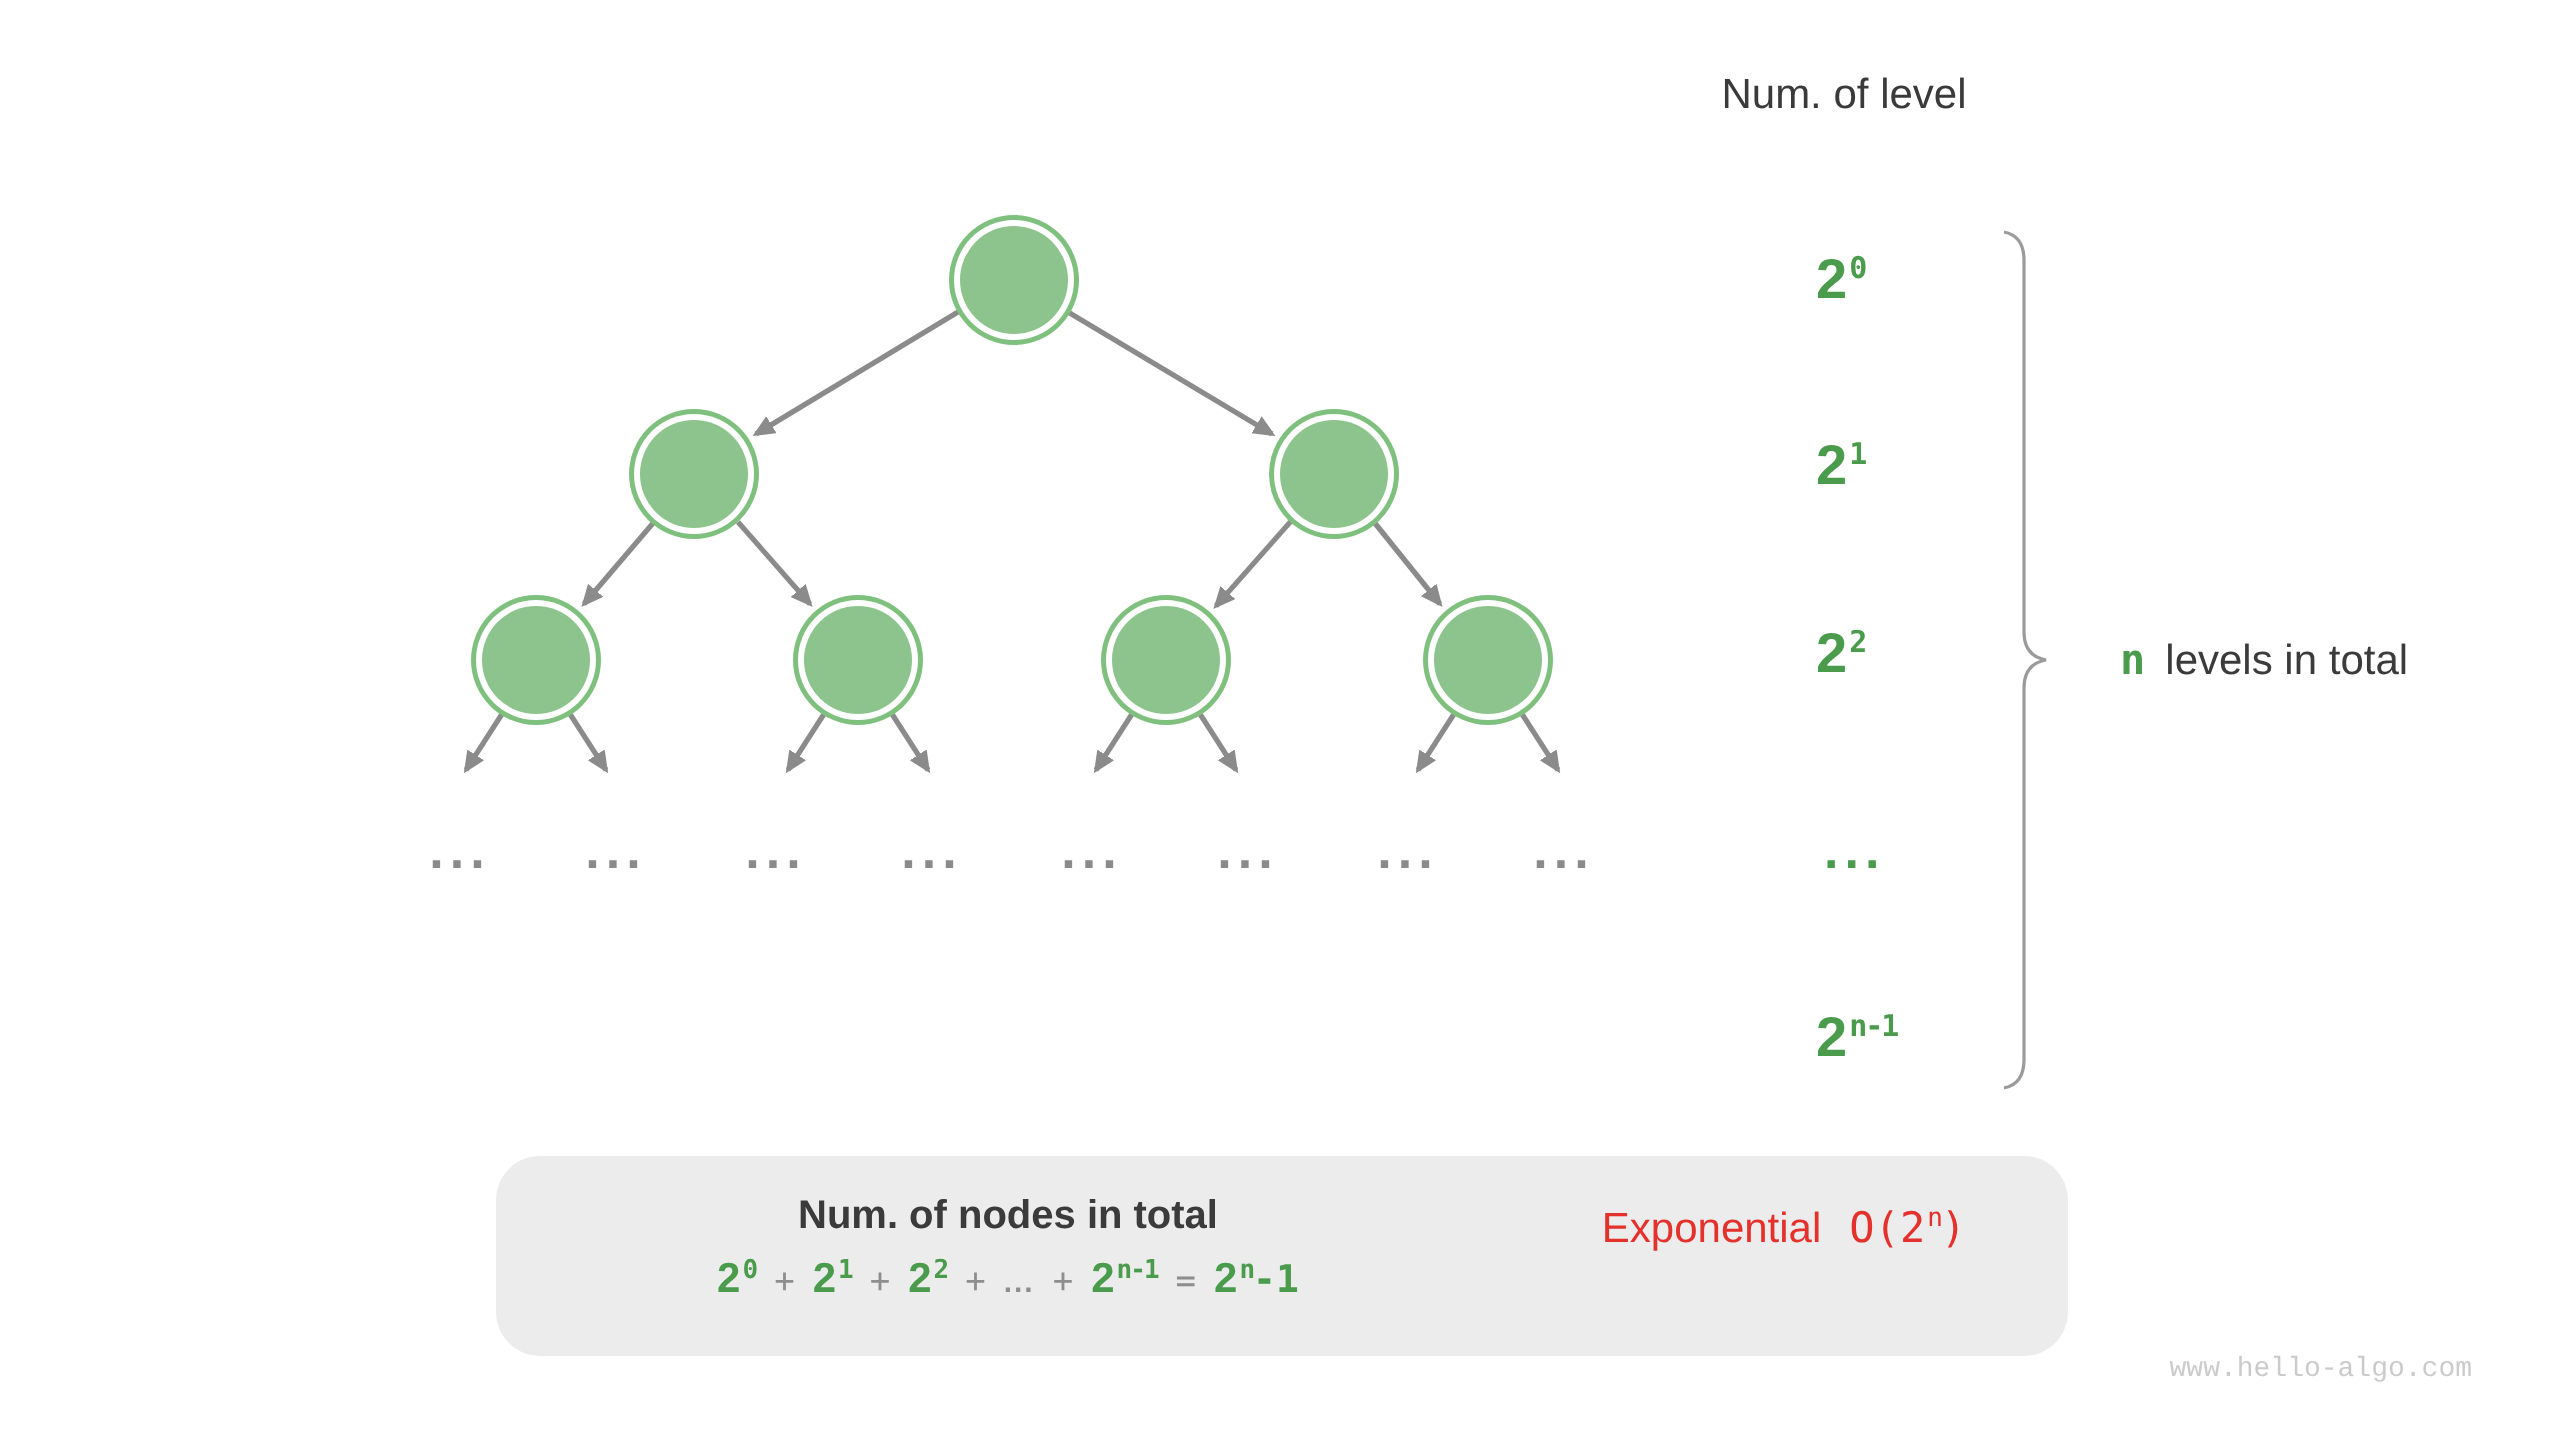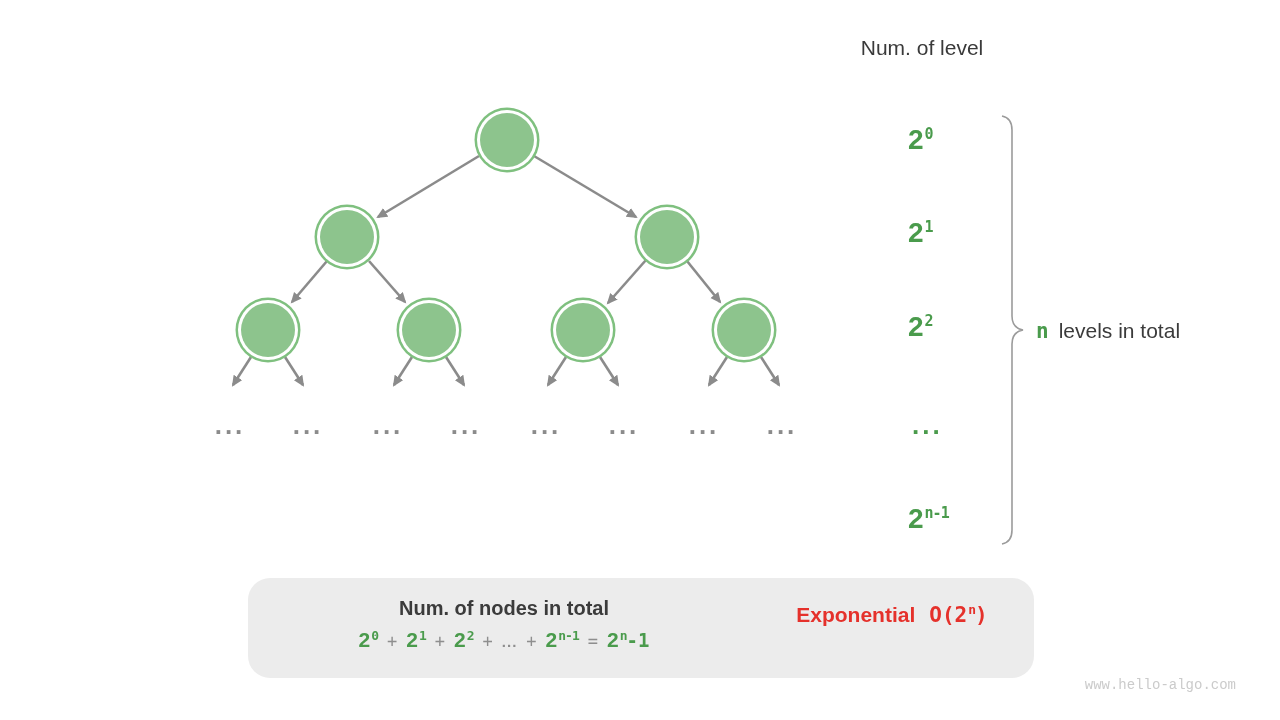--- a/index.html
+++ b/index.html
@@ -36,21 +36,21 @@
     position:relative;top:-10px;font-size:15px;margin-left:1px;
     font-family:"DejaVu Sans Mono",monospace;letter-spacing:-1px;
   }
   .lvl-dots{
     position:absolute;left:912px;top:412px;color:#4a9b4c;font-weight:bold;
     font-size:26px;line-height:1;letter-spacing:3px;
   }
 
   
   .brace-label{
-    position:absolute;left:1036px;top:318px;font-size:21px;line-height:25px;
+    position:absolute;left:1060px;top:318px;font-size:21px;line-height:25px;
     color:#3b3b3b;white-space:nowrap;
   }
   .n-green{
     color:#4a9b4c;font-weight:bold;margin-right:10px;
     font-family:"DejaVu Sans Mono",monospace;
   }
 
   
   .summary-box{
     position:absolute;left:248px;top:578px;width:786px;height:100px;
@@ -72,21 +72,21 @@
   .eq-term{color:#4a9b4c;font-weight:bold;font-size:21px;white-space:nowrap;}
   .eq-sup{
     position:relative;top:-7px;font-size:13px;margin-left:1px;
     font-family:"DejaVu Sans Mono",monospace;letter-spacing:-1px;
   }
   .eq-op{color:#8e8e8e;font-size:17px;font-family:"DejaVu Sans Mono",monospace;}
   .eq-dots{color:#8e8e8e;font-weight:bold;font-size:15px;letter-spacing:1px;}
   .eq-tail{font-family:"DejaVu Sans Mono",monospace;font-size:19px;}
   .complexity-line{
     margin-top:8px;display:flex;justify-content:center;align-items:baseline;
-    gap:14px;color:#e5312b;font-weight:bold;font-size:21px;line-height:1;
+    gap:14px;color:#e5312b;font-weight:normal;font-size:21px;line-height:1;
   }
   .mono-red{font-family:"DejaVu Sans Mono",monospace;white-space:nowrap;}
   .mono-red .eq-sup{top:-8px;}
 
   .watermark{
     position:absolute;right:44px;top:677px;color:#cbcbcb;font-size:14px;
     font-family:Liberation Mono, monospace;
   }
 </style>
 </head>

